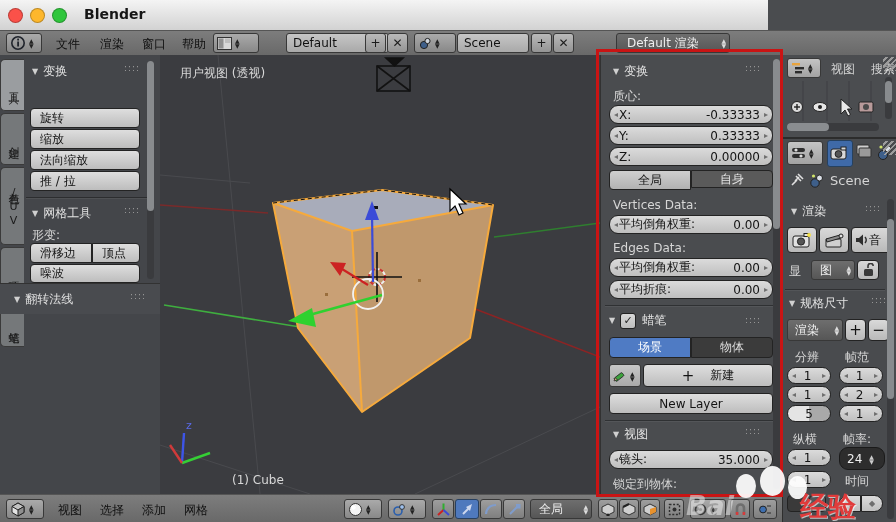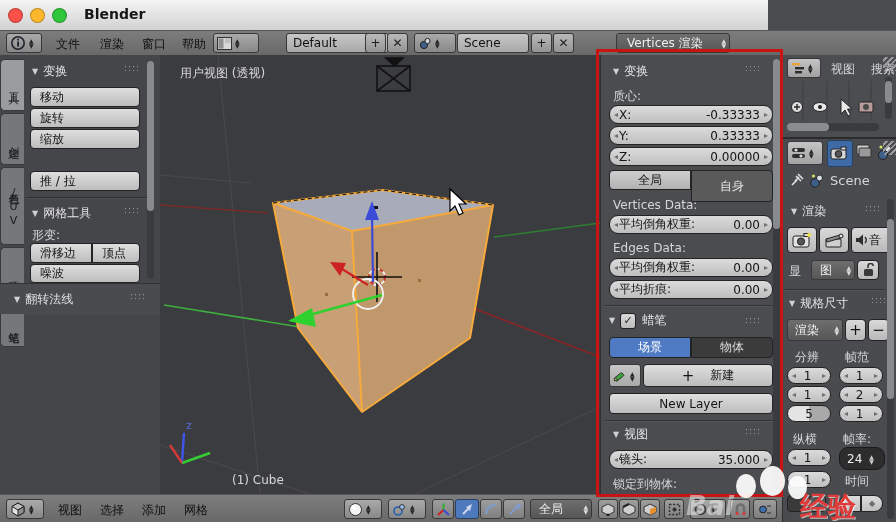--- a/index.html
+++ b/index.html
@@ -137,21 +137,21 @@
     <span class="updown">
         <span>▲</span>
         <span>▼</span>
       </span>
   </div>
   <div class="abs hfield" style="left:457px;top:2px;width:72px;height:20px;border:1px solid #383838;border-radius:3px;">Scene</div>
   <div class="abs sq-btn" style="left:531px;top:2px;">+</div>
   <div class="abs sq-btn" style="left:553px;top:2px;">✕</div>
 
   <div class="abs hwidget dark" style="left:616px;top:2px;width:114px;justify-content:space-between;">
-    <span style="font-size:12px;color:#eee;margin-left:10px;">Vertices 渲染</span>
+    <span style="font-size:12px;color:#eee;margin-left:10px;">Default 渲染</span>
     <span class="updown" style="color:#ddd;">
         <span>▲</span>
         <span>▼</span>
       </span>
   </div>
 
   <svg class="abs" style="left:736px;top:33px;" width="19" height="19" viewBox="0 0 19 19">
     <circle cx="9.5" cy="9.5" r="8" fill="#e87d0d"></circle>
     <circle cx="11.5" cy="8.5" r="4.2" fill="#fff"></circle>
       <circle cx="11.5" cy="8.5" r="2.1" fill="#1f4468"></circle>
@@ -167,23 +167,23 @@
   <div class="abs vtab" style="left:0;top:112px;height:78px;">着色/UV</div>
   <div class="abs vtab" style="left:0;top:192px;height:52px;">选项</div>
   <div class="abs vtab" style="left:0;top:246px;height:46px;">蜡笔</div>
 
   <div class="abs panel-hdr" style="left:32px;top:8px;">
     <span class="tri">▼</span>
     <span>变换</span>
   </div>
   <div class="abs grip" style="left:124px;top:8px;">::::</div>
 
-  <div class="abs tbtn" style="left:30px;top:32px;width:110px;height:20px;">移动</div>
   <div class="abs tbtn" style="left:30px;top:53px;width:110px;height:20px;">旋转</div>
   <div class="abs tbtn" style="left:30px;top:74px;width:110px;height:20px;">缩放</div>
+  <div class="abs tbtn" style="left:30px;top:95px;width:110px;height:20px;">法向缩放</div>
   <div class="abs tbtn" style="left:30px;top:116px;width:110px;height:20px;">推 / 拉</div>
 
   <div class="abs sep" style="left:26px;top:142px;width:122px;height:0;"></div>
   <div class="abs panel-hdr" style="left:32px;top:150px;">
     <span class="tri">▼</span>
     <span>网格工具</span>
   </div>
   <div class="abs grip" style="left:124px;top:150px;">::::</div>
   <div class="abs shelf-label" style="left:32px;top:172px;">形变:</div>
   <div class="abs tbtn" style="left:30px;top:188px;width:62px;height:20px;border-radius:4px 0 0 4px;">滑移边</div>
@@ -296,21 +296,21 @@
     <span class="sarr">▸</span>
   </div>
   <div class="abs pill" style="left:8px;top:92px;width:164px;height:19px;">
     <span class="sarr">◂</span>
     <span class="lab">Z:</span>
     <span class="val">0.00000</span>
     <span class="sarr">▸</span>
   </div>
 
   <div class="abs half-btn" style="left:8px;top:115px;width:82px;height:20px;border-radius:4px 0 0 4px;background:linear-gradient(#cfcfcf,#b2b2b2);color:#141414;">全局</div>
-  <div class="abs half-btn" style="left:90px;top:115px;width:82px;height:32px;border-radius:0 4px 4px 0;background:#5a5a5a;color:#e3e3e3;">自身</div>
+  <div class="abs half-btn" style="left:90px;top:115px;width:82px;height:18px;border-radius:0 4px 4px 0;background:#5a5a5a;color:#e3e3e3;">自身</div>
 
   <div class="abs shelf-label" style="left:12px;top:143px;">Vertices Data:</div>
   <div class="abs pill" style="left:8px;top:160px;width:164px;height:19px;">
     <span class="sarr">◂</span>
     <span class="lab">平均倒角权重:</span>
     <span class="val">0.00</span>
     <span class="sarr">▸</span>
   </div>
   <div class="abs shelf-label" style="left:12px;top:186px;">Edges Data:</div>
   <div class="abs pill" style="left:8px;top:203px;width:164px;height:19px;">

